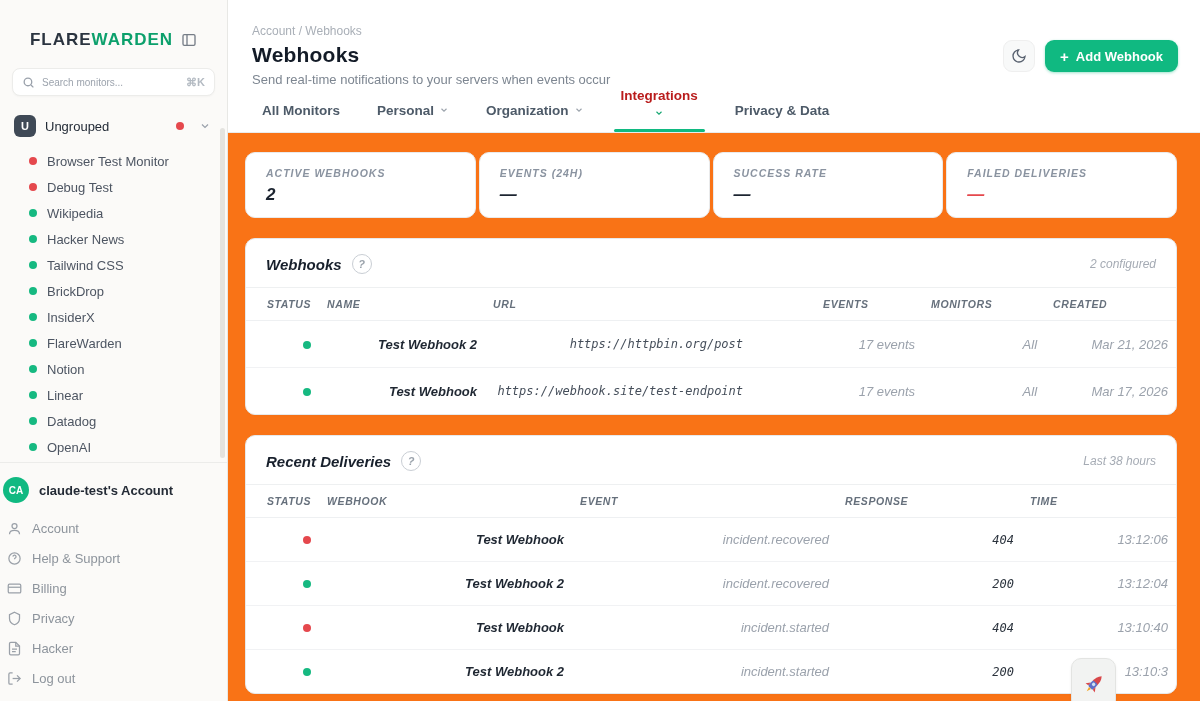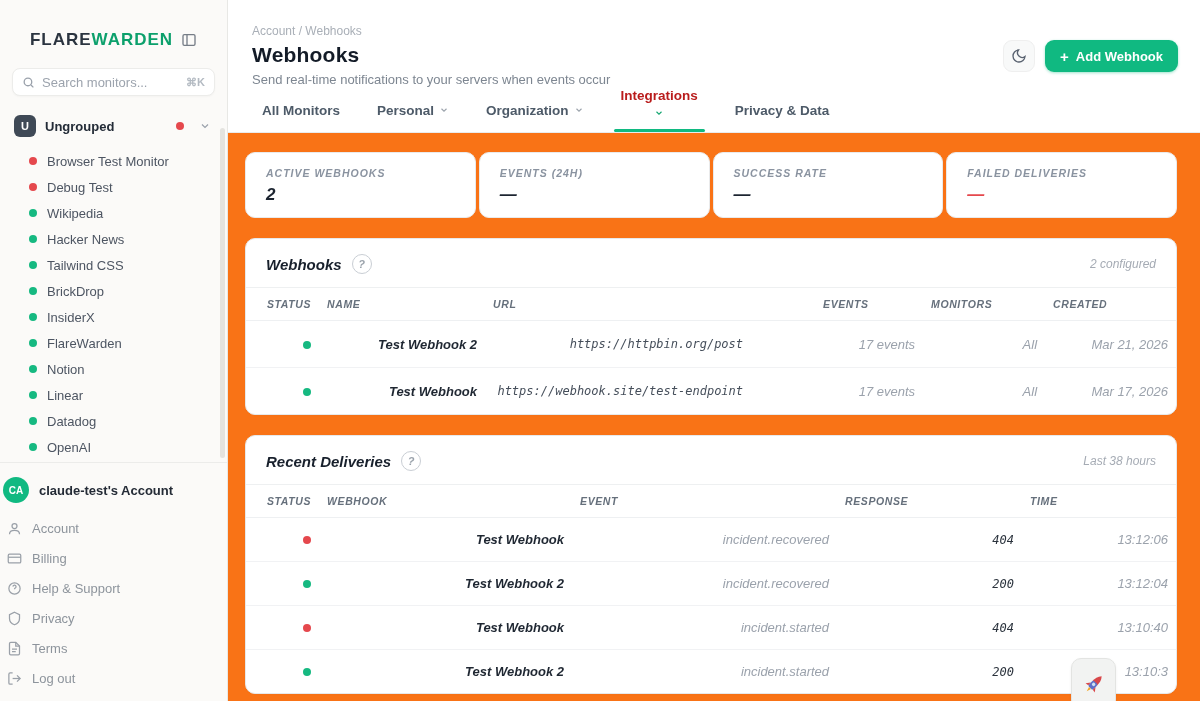--- a/index.html
+++ b/index.html
@@ -11,26 +11,26 @@
   .sidebar { width:228px; min-width:228px; background:#fbfaf8; border-right:1px solid #e8e8e5;
              display:flex; flex-direction:column; position:relative; }
   .logo-row { display:flex; align-items:center; justify-content:center; gap:8px; padding:30px 10px 0 10px; }
   .logo { font-size:17px; font-weight:700; letter-spacing:1px; }
   .logo .l1 { color:#2b3440; }
   .logo .l2 { color:#0ca06c; }
   .panel-icon svg { display:block; }
   .search { margin:18px 12px 0 12px; height:28px; background:#ffffff; border:1px solid #ececea;
             border-radius:8px; display:flex; align-items:center; padding:0 9px; gap:7px;
             box-shadow:0 1px 2px rgba(0,0,0,.03); cursor:text; }
-  .search .ph { font-size:13px; color:#9ca3ad; flex:1; }
+  .search .ph { font-size:10px; color:#9ca3ad; flex:1; }
   .search .kbd { font-size:11px; color:#b3bac2; font-weight:700; }
   .group-row { margin-top:16px; padding:0 16px 0 14px; height:28px; display:flex; align-items:center; gap:9px; cursor:pointer; }
   .u-badge { width:22px; height:22px; background:#3f4956; color:#fff; border-radius:6px;
              font-size:11px; font-weight:700; display:flex; align-items:center; justify-content:center; }
-  .g-name { font-size:13px; font-weight:700; color:#232b37; flex:1; }
+  .g-name { font-size:13px; font-weight:400; color:#232b37; flex:1; }
   .g-dot { width:8px; height:8px; border-radius:50%; background:#e5484d; margin-right:6px; }
   .monitors { margin-top:8px; flex:1; overflow:hidden; }
   .m-item { height:26px; display:flex; align-items:center; gap:10px; padding-left:29px;
             font-size:13px; color:#4d5562; cursor:pointer; }
   .m-item .dot { width:8px; height:8px; border-radius:50%; background:#16b981; flex:none; }
   .m-item[data-status="red"] .dot { background:#e5484d; }
   .scroll-thumb { position:absolute; right:2px; top:128px; width:5px; height:330px;
                   background:#e4e3df; border-radius:3px; }
   .account { border-top:1px solid #ececea; padding:10px 14px 8px 3px; background:#fbfaf8; }
   .acct-row { display:flex; align-items:center; gap:10px; height:34px; margin-bottom:6px; cursor:pointer; }
@@ -194,47 +194,47 @@
       </div>
       <div class="acct-item">
         <svg width="15" height="15" viewBox="0 0 24 24" fill="none" stroke="#9aa0a8" stroke-width="2">
             <circle cx="12" cy="8" r="4"></circle>
             <path d="M4 21c0-4 3.5-6 8-6s8 2 8 6"></path>
           </svg>
         <span>Account</span>
       </div>
       <div class="acct-item">
         <svg width="15" height="15" viewBox="0 0 24 24" fill="none" stroke="#9aa0a8" stroke-width="2">
-            <rect x="2" y="5" width="20" height="14" rx="2"></rect>
-            <line x1="2" y1="10" x2="22" y2="10"></line>
-          </svg>
-        <span>Billing</span>
-      </div>
-      <div class="acct-item">
-        <svg width="15" height="15" viewBox="0 0 24 24" fill="none" stroke="#9aa0a8" stroke-width="2">
             <circle cx="12" cy="12" r="9"></circle>
             <path d="M9.5 9a2.5 2.5 0 1 1 3.5 2.3c-.8.4-1 .9-1 1.7"></path>
             <line x1="12" y1="16.5" x2="12" y2="16.6"></line>
           </svg>
         <span>Help &amp; Support</span>
+      </div>
+      <div class="acct-item">
+        <svg width="15" height="15" viewBox="0 0 24 24" fill="none" stroke="#9aa0a8" stroke-width="2">
+            <rect x="2" y="5" width="20" height="14" rx="2"></rect>
+            <line x1="2" y1="10" x2="22" y2="10"></line>
+          </svg>
+        <span>Billing</span>
       </div>
       <div class="acct-item">
         <svg width="15" height="15" viewBox="0 0 24 24" fill="none" stroke="#9aa0a8" stroke-width="2">
             <path d="M12 2l8 4v6c0 5-3.5 8.5-8 10-4.5-1.5-8-5-8-10V6z"></path>
           </svg>
         <span>Privacy</span>
       </div>
       <div class="acct-item">
         <svg width="15" height="15" viewBox="0 0 24 24" fill="none" stroke="#9aa0a8" stroke-width="2">
             <path d="M14 2H6a2 2 0 0 0-2 2v16a2 2 0 0 0 2 2h12a2 2 0 0 0 2-2V8z"></path>
             <polyline points="14 2 14 8 20 8"></polyline>
             <line x1="8" y1="13" x2="16" y2="13"></line>
             <line x1="8" y1="17" x2="14" y2="17"></line>
           </svg>
-        <span>Terms</span>
+        <span>Hacker</span>
       </div>
       <div class="acct-item">
         <svg width="15" height="15" viewBox="0 0 24 24" fill="none" stroke="#9aa0a8" stroke-width="2">
             <path d="M9 21H5a2 2 0 0 1-2-2V5a2 2 0 0 1 2-2h4"></path>
             <polyline points="16 17 21 12 16 7"></polyline>
             <line x1="21" y1="12" x2="9" y2="12"></line>
           </svg>
         <span>Log out</span>
       </div>
     </div>

